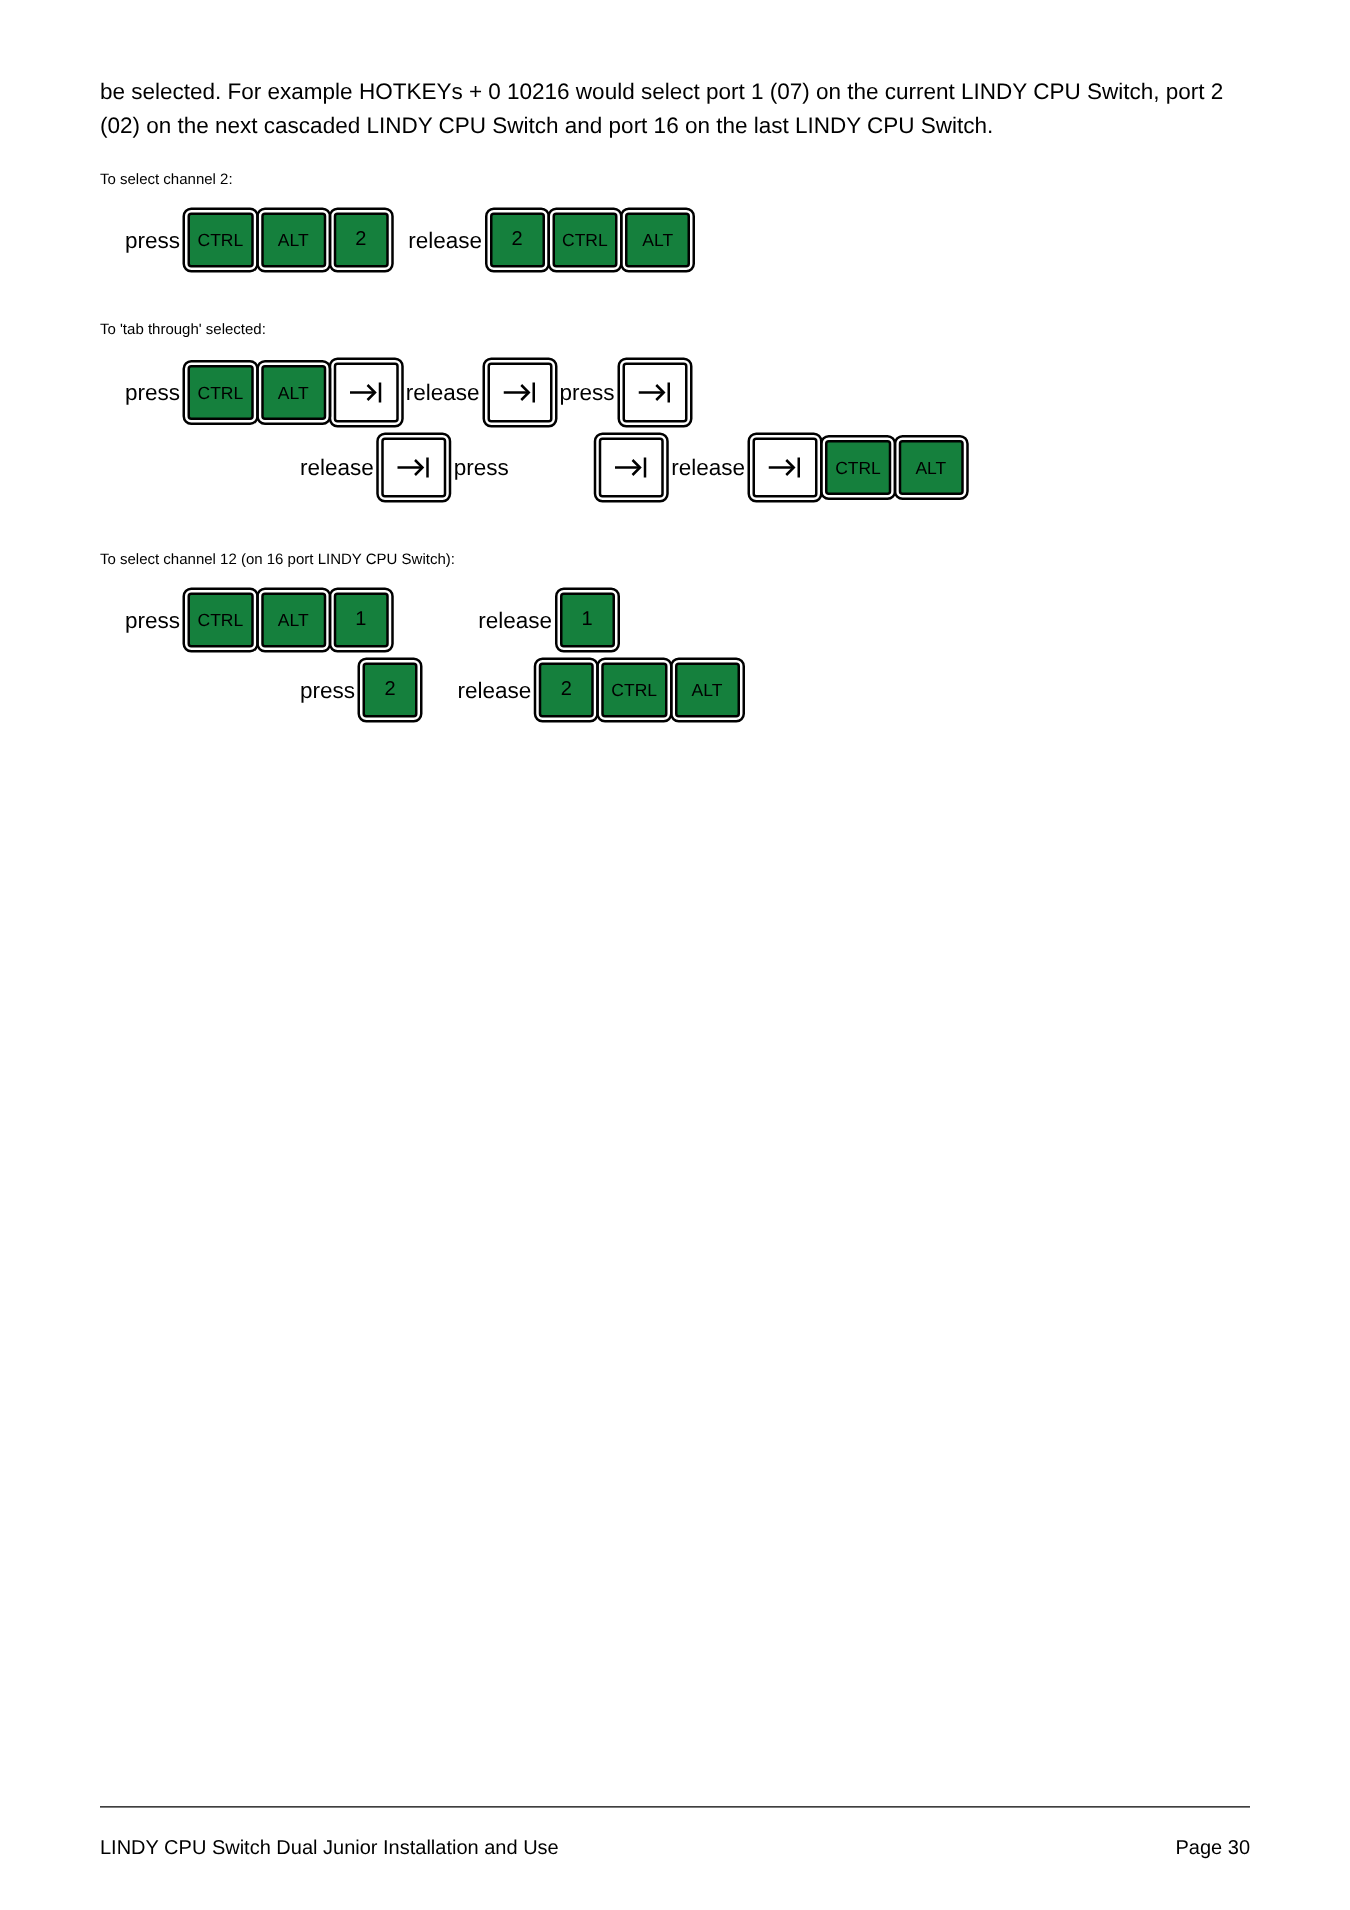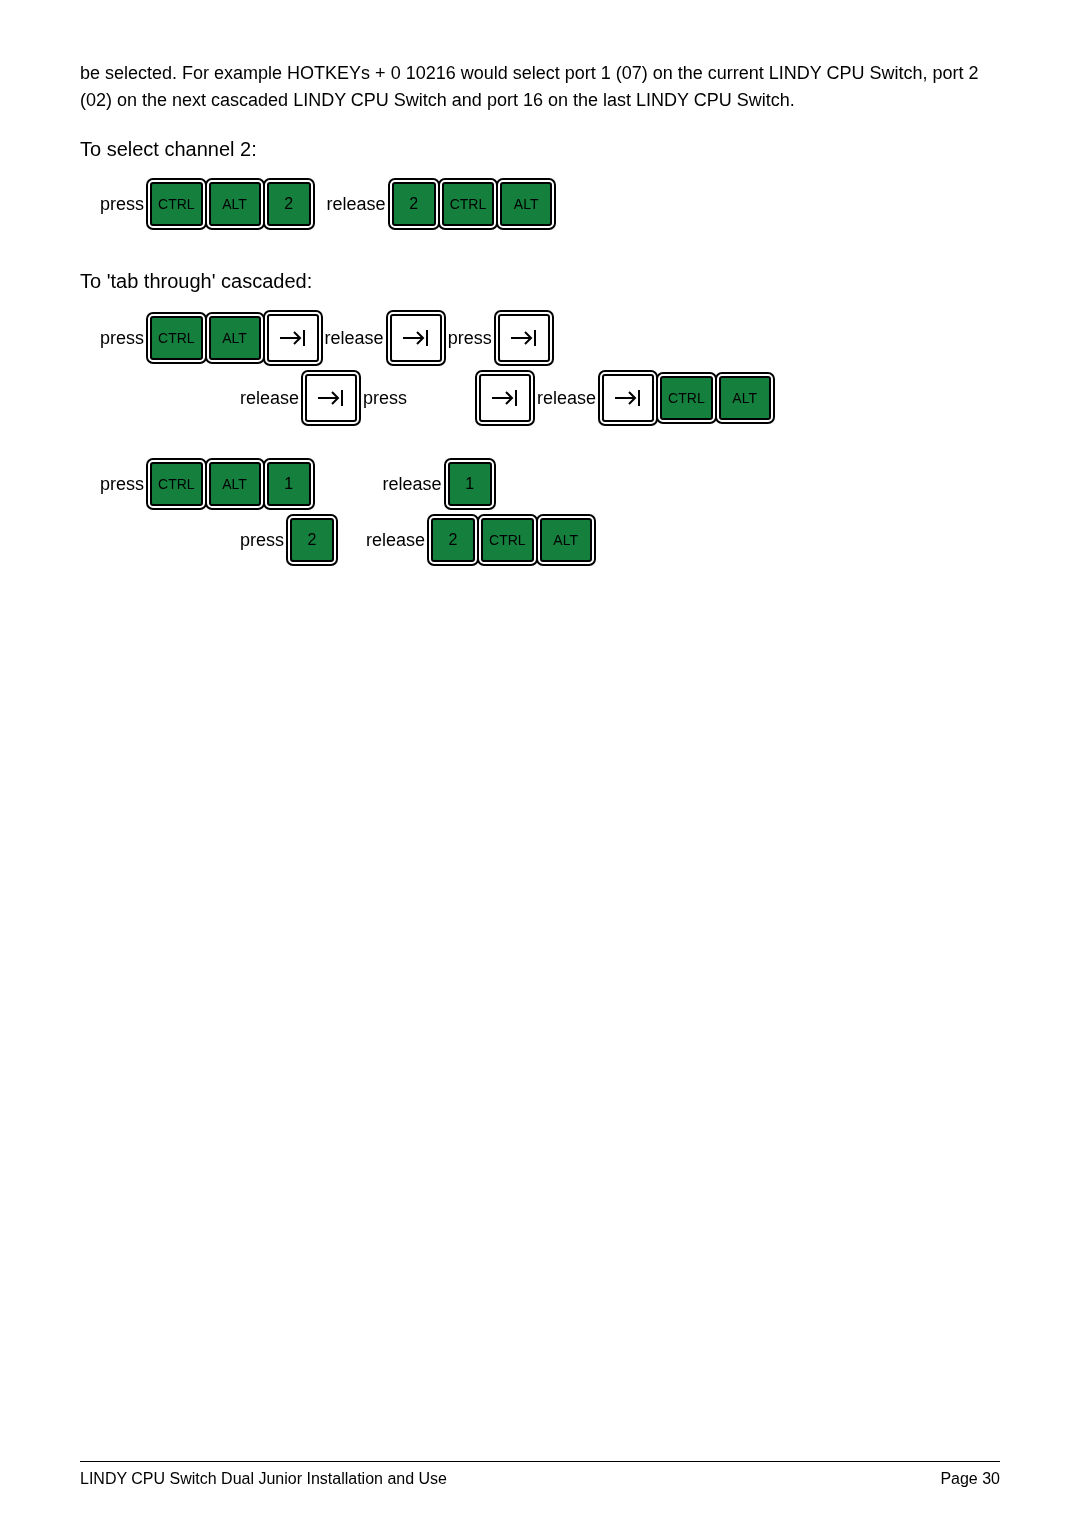--- a/index.html
+++ b/index.html
@@ -18,21 +18,21 @@
     }
     p {
       margin-bottom: 20px;
       line-height: 1.5;
     }
     .section {
       margin-bottom: 40px;
     }
     .section-label {
       margin-bottom: 18px;
-      font-size: 20px;
+      font-size: 12px;
     }
     .key-sequence {
       display: flex;
       align-items: center;
       flex-wrap: wrap;
       gap: 6px;
       margin-bottom: 12px;
       padding-left: 20px;
     }
     .key-sequence.indented {
@@ -70,21 +70,21 @@
       text-align: center;
     }
     .footer {
       position: absolute;
       bottom: 40px;
       left: 80px;
       right: 80px;
       display: flex;
       justify-content: space-between;
       border-top: 1px solid #000;
-      padding-top: 8px;
+      padding-top: 24px;
       font-size: 16px;
     }
     
     .dbl {
       outline: 2px solid #000;
       outline-offset: 2px;
     }
   </style>
 </head>
 <body>
@@ -102,21 +102,21 @@
       <span class="key-btn dbl" style="font-size:14px;min-width:52px;">ALT</span>
       <span class="key-btn dbl" style="font-size:16px;min-width:44px;">2</span>
       <span class="word" style="margin-left:10px;">release</span>
       <span class="key-btn dbl" style="font-size:16px;min-width:44px;">2</span>
       <span class="key-btn dbl" style="font-size:14px;min-width:52px;">CTRL</span>
       <span class="key-btn dbl" style="font-size:14px;min-width:52px;">ALT</span>
     </div>
   </div>
 
   <div class="section">
-    <p class="section-label">To 'tab through' cascaded:</p>
+    <p class="section-label">To 'tab through' selected:</p>
 
     <div class="key-sequence">
       <span class="word">press</span>
       <span class="key-btn dbl" style="font-size:14px;min-width:52px;">CTRL</span>
       <span class="key-btn dbl" style="font-size:14px;min-width:52px;">ALT</span>
 
       <span class="key-btn-tab dbl">
         <svg width="30" height="28" viewBox="0 0 30 28">
           <line x1="2" y1="14" x2="22" y2="14" stroke="#000" stroke-width="2"></line>
           <polyline points="16,8 22,14 16,20" fill="none" stroke="#000" stroke-width="2"></polyline>
@@ -166,20 +166,21 @@
           <polyline points="16,8 22,14 16,20" fill="none" stroke="#000" stroke-width="2"></polyline>
           <line x1="26" y1="6" x2="26" y2="22" stroke="#000" stroke-width="2"></line>
         </svg>
       </span>
       <span class="key-btn dbl" style="font-size:14px;min-width:52px;">CTRL</span>
       <span class="key-btn dbl" style="font-size:14px;min-width:52px;">ALT</span>
     </div>
   </div>
 
   <div class="section">
+    <p class="section-label">To select channel 12 (on 16 port LINDY CPU Switch):</p>
 
     <div class="key-sequence">
       <span class="word">press</span>
       <span class="key-btn dbl" style="font-size:14px;min-width:52px;">CTRL</span>
       <span class="key-btn dbl" style="font-size:14px;min-width:52px;">ALT</span>
       <span class="key-btn dbl" style="font-size:16px;min-width:44px;">1</span>
       <span style="display:inline-block;width:60px;"></span>
       <span class="word">release</span>
       <span class="key-btn dbl" style="font-size:16px;min-width:44px;">1</span>
     </div>

